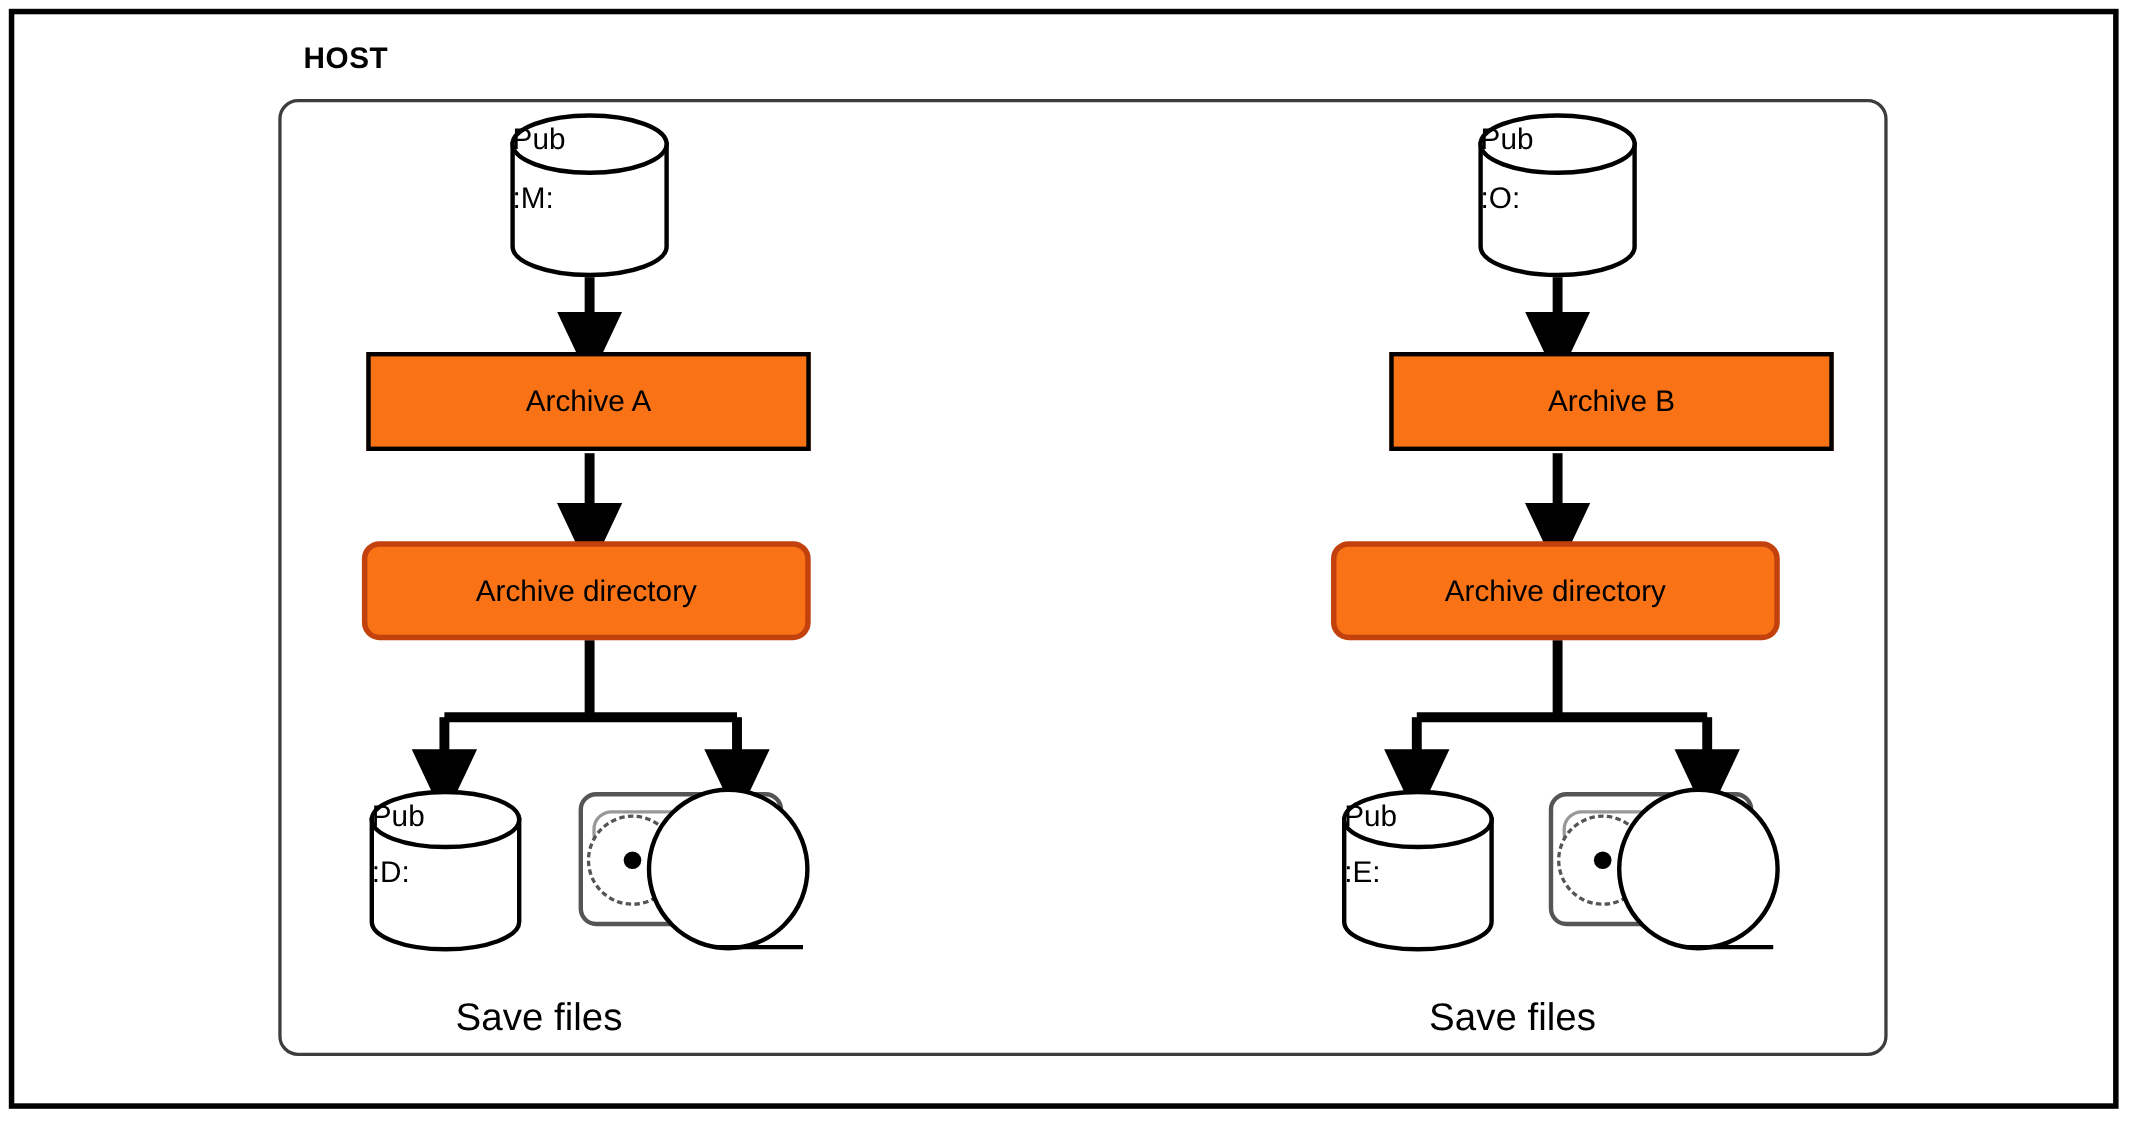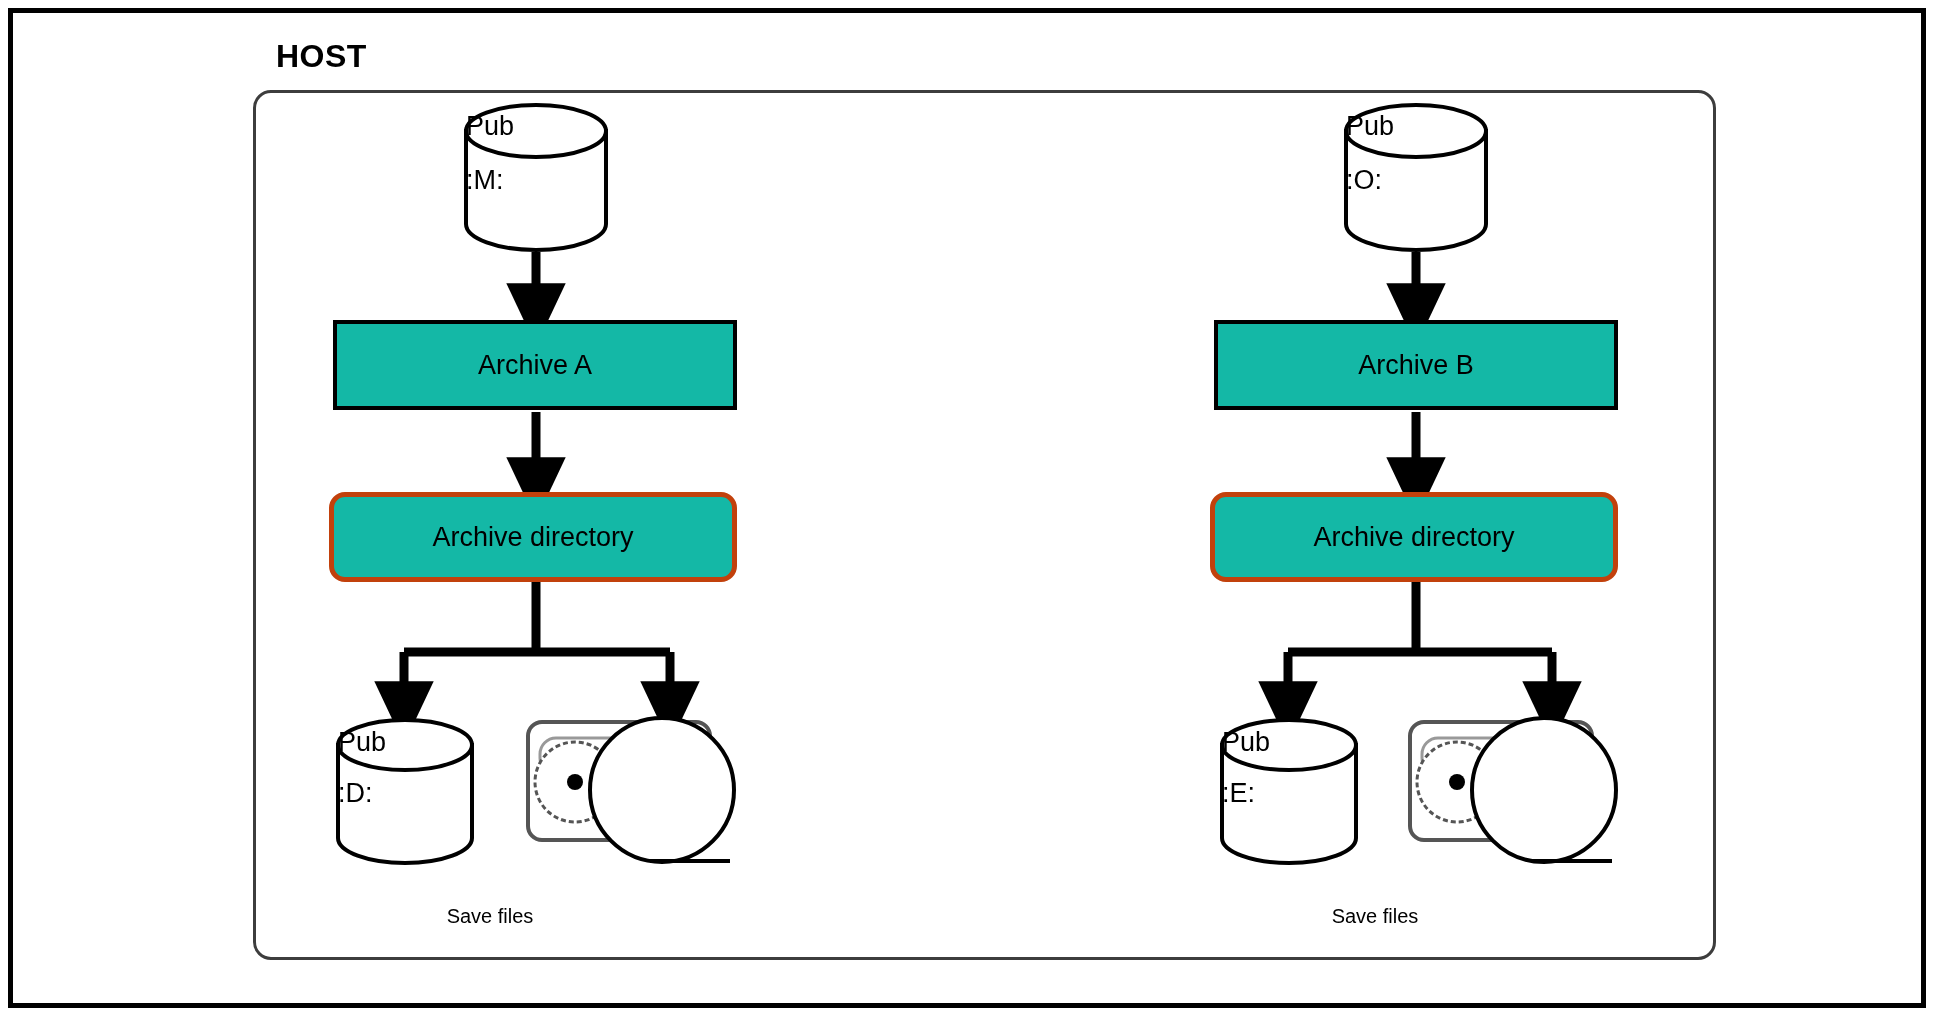--- a/index.html
+++ b/index.html
@@ -38,39 +38,39 @@
     height: 870px;
     border: 3px solid #3d3d3d;
     border-radius: 18px;
     box-sizing: border-box;
     background: #ffffff;
   }
   #host-label {
     position: absolute;
     left: 276px;
     top: 38px;
-    font-size: 32px;
+    font-size: 27px;
     font-weight: bold;
     color: #000000;
     letter-spacing: 0.5px;
     white-space: nowrap;
   }
   
   #art {
     position: absolute;
     left: 0;
     top: 0;
     width: 1942px;
     height: 1024px;
     pointer-events: none;
   }
   .box-rect {
     position: absolute;
     box-sizing: border-box;
-    background: #14b8a6;
+    background: #f97316;
     display: flex;
     align-items: center;
     justify-content: center;
     font-size: 27px;
     color: #000000;
   }
   .archive-box {
     border: 4px solid #000000;
     border-radius: 0;
   }
@@ -80,21 +80,21 @@
   }
   .cyl-text {
     position: absolute;
     font-size: 27px;
     color: #000000;
     white-space: nowrap;
     pointer-events: none;
   }
   .savefiles-label {
     position: absolute;
-    font-size: 20px;
+    font-size: 35px;
     color: #000000;
     white-space: nowrap;
     text-align: center;
   }
 </style>
 </head>
 <body>
 
 <div id="canvas">
 
@@ -188,21 +188,21 @@
   </div>
 
   <div class="cyl-text" style="left:338px; top:727px; width:134px;">Pub</div>
   <div class="cyl-text" style="left:338px; top:778px; width:134px;">:D:</div>
 
   <div class="savefiles-label" style="left:330px; top:905px; width:320px;">Save files</div>
 
   <div class="cyl-text" style="left:1346px; top:111px; width:140px;">Pub</div>
   <div class="cyl-text" style="left:1346px; top:165px; width:140px;">:O:</div>
 
-  <div class="box-rect archive-box" style="left:1214px; top:320px; width:404px; height:90px;">
+  <div class="box-rect archive-box" style="left:1263px; top:320px; width:404px; height:90px;">
     <span>Archive B</span>
   </div>
 
   <div class="box-rect dir-box" style="left:1210px; top:492px; width:408px; height:90px;">
     <span>Archive directory</span>
   </div>
 
   <div class="cyl-text" style="left:1222px; top:727px; width:134px;">Pub</div>
   <div class="cyl-text" style="left:1222px; top:778px; width:134px;">:E:</div>
 

